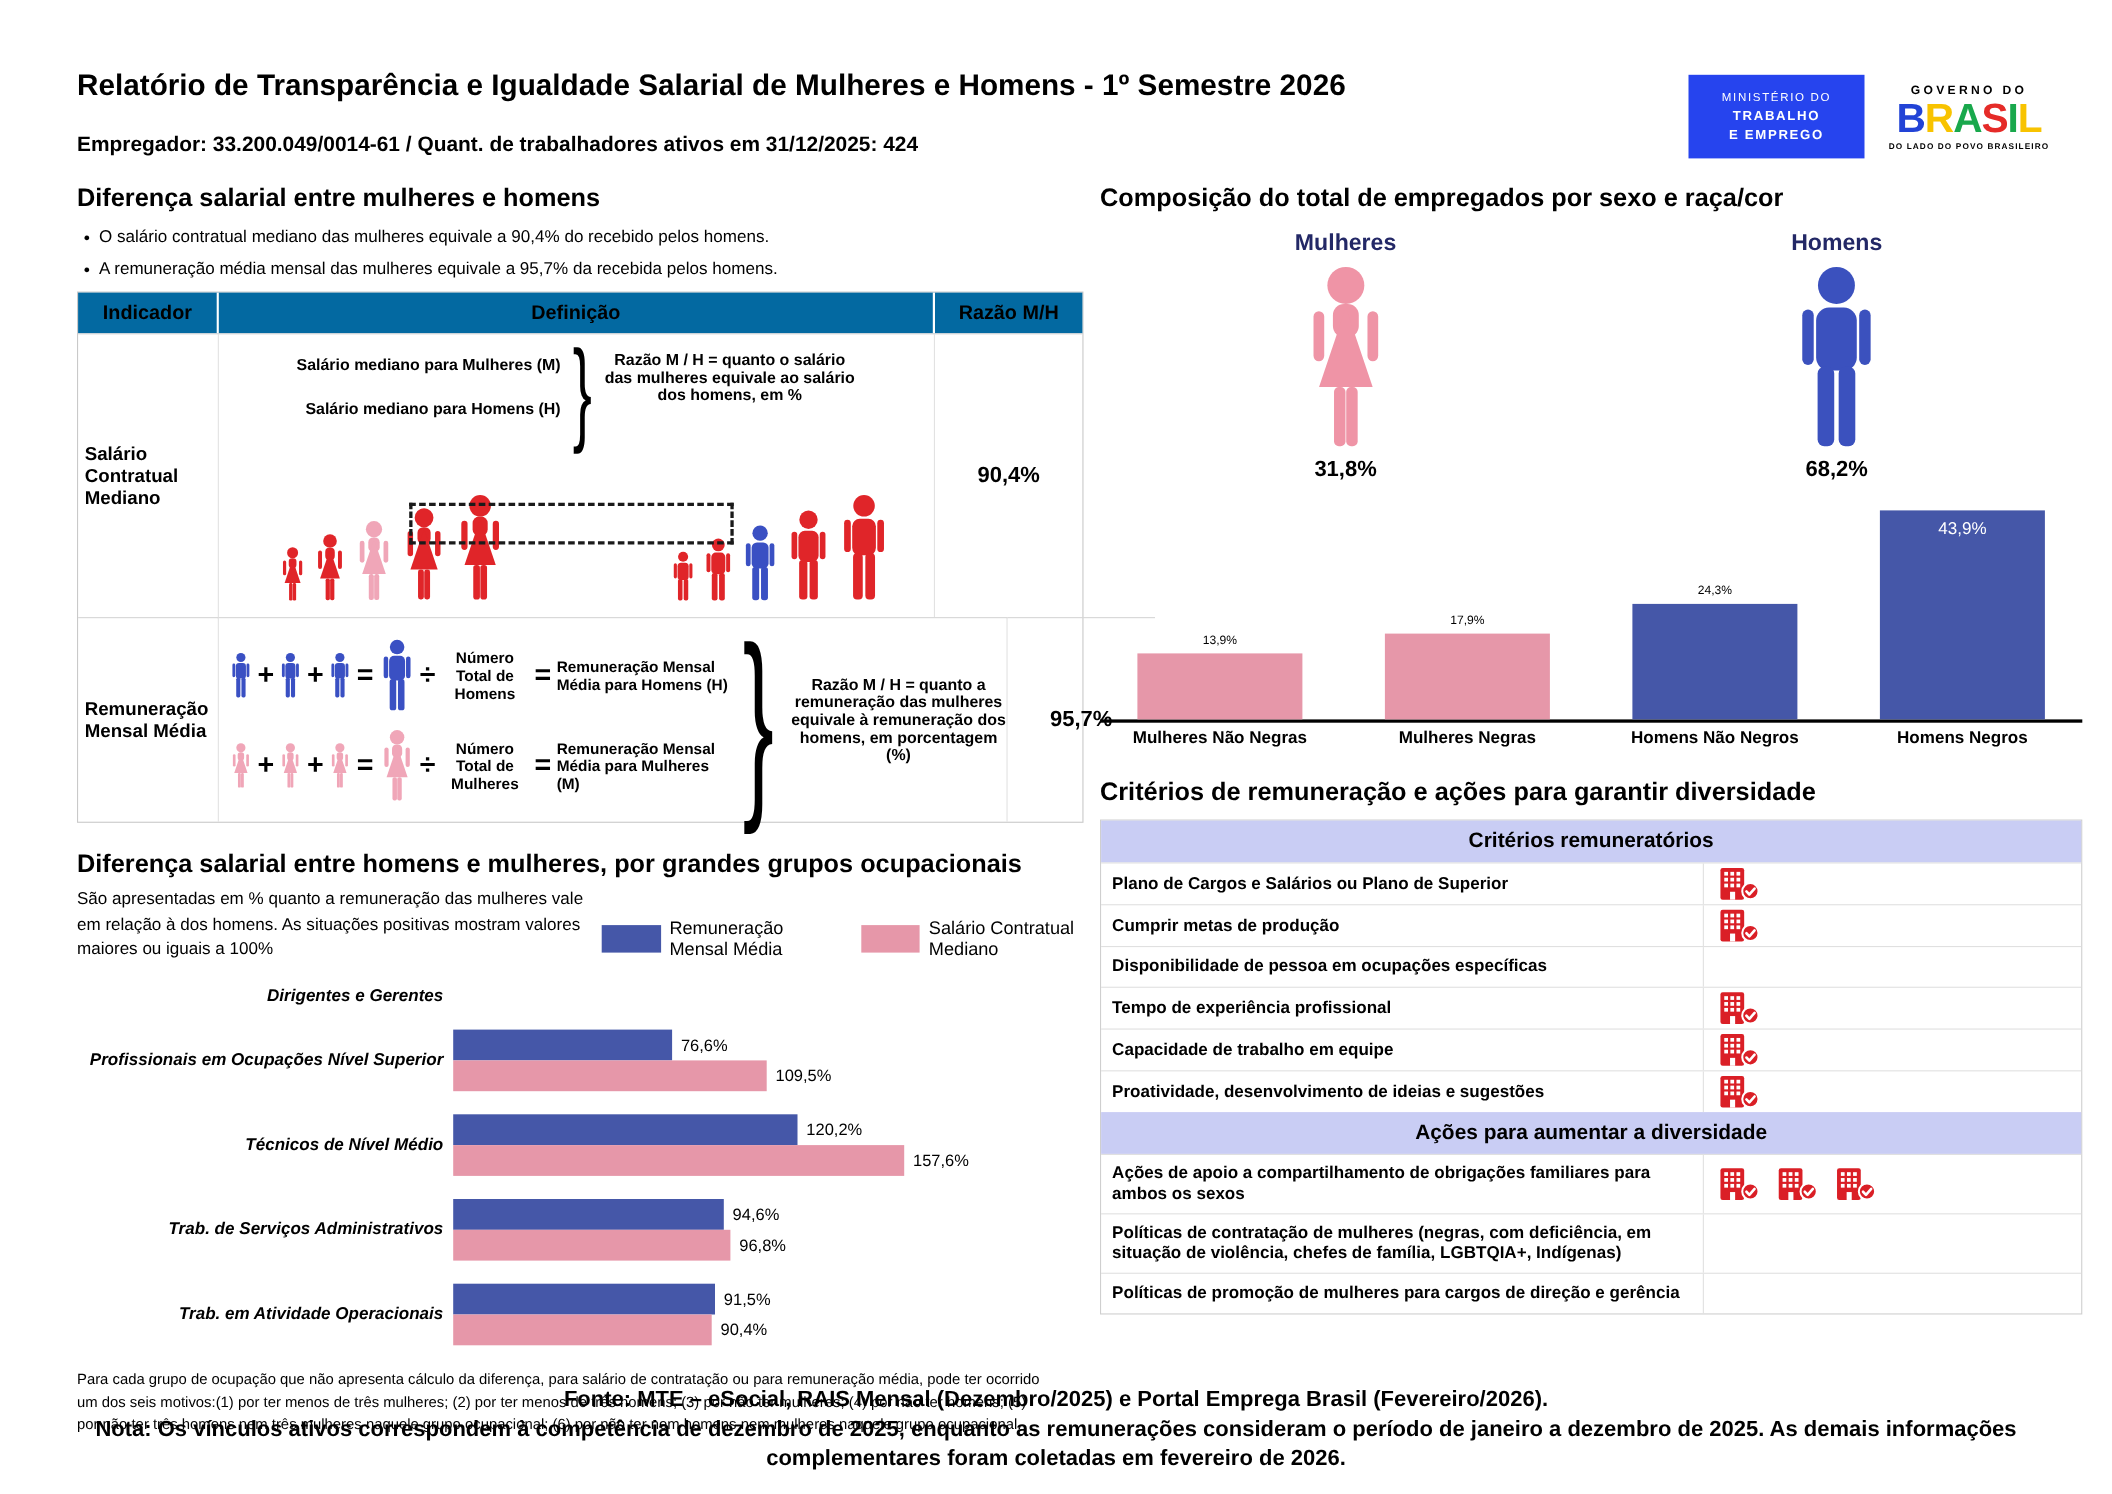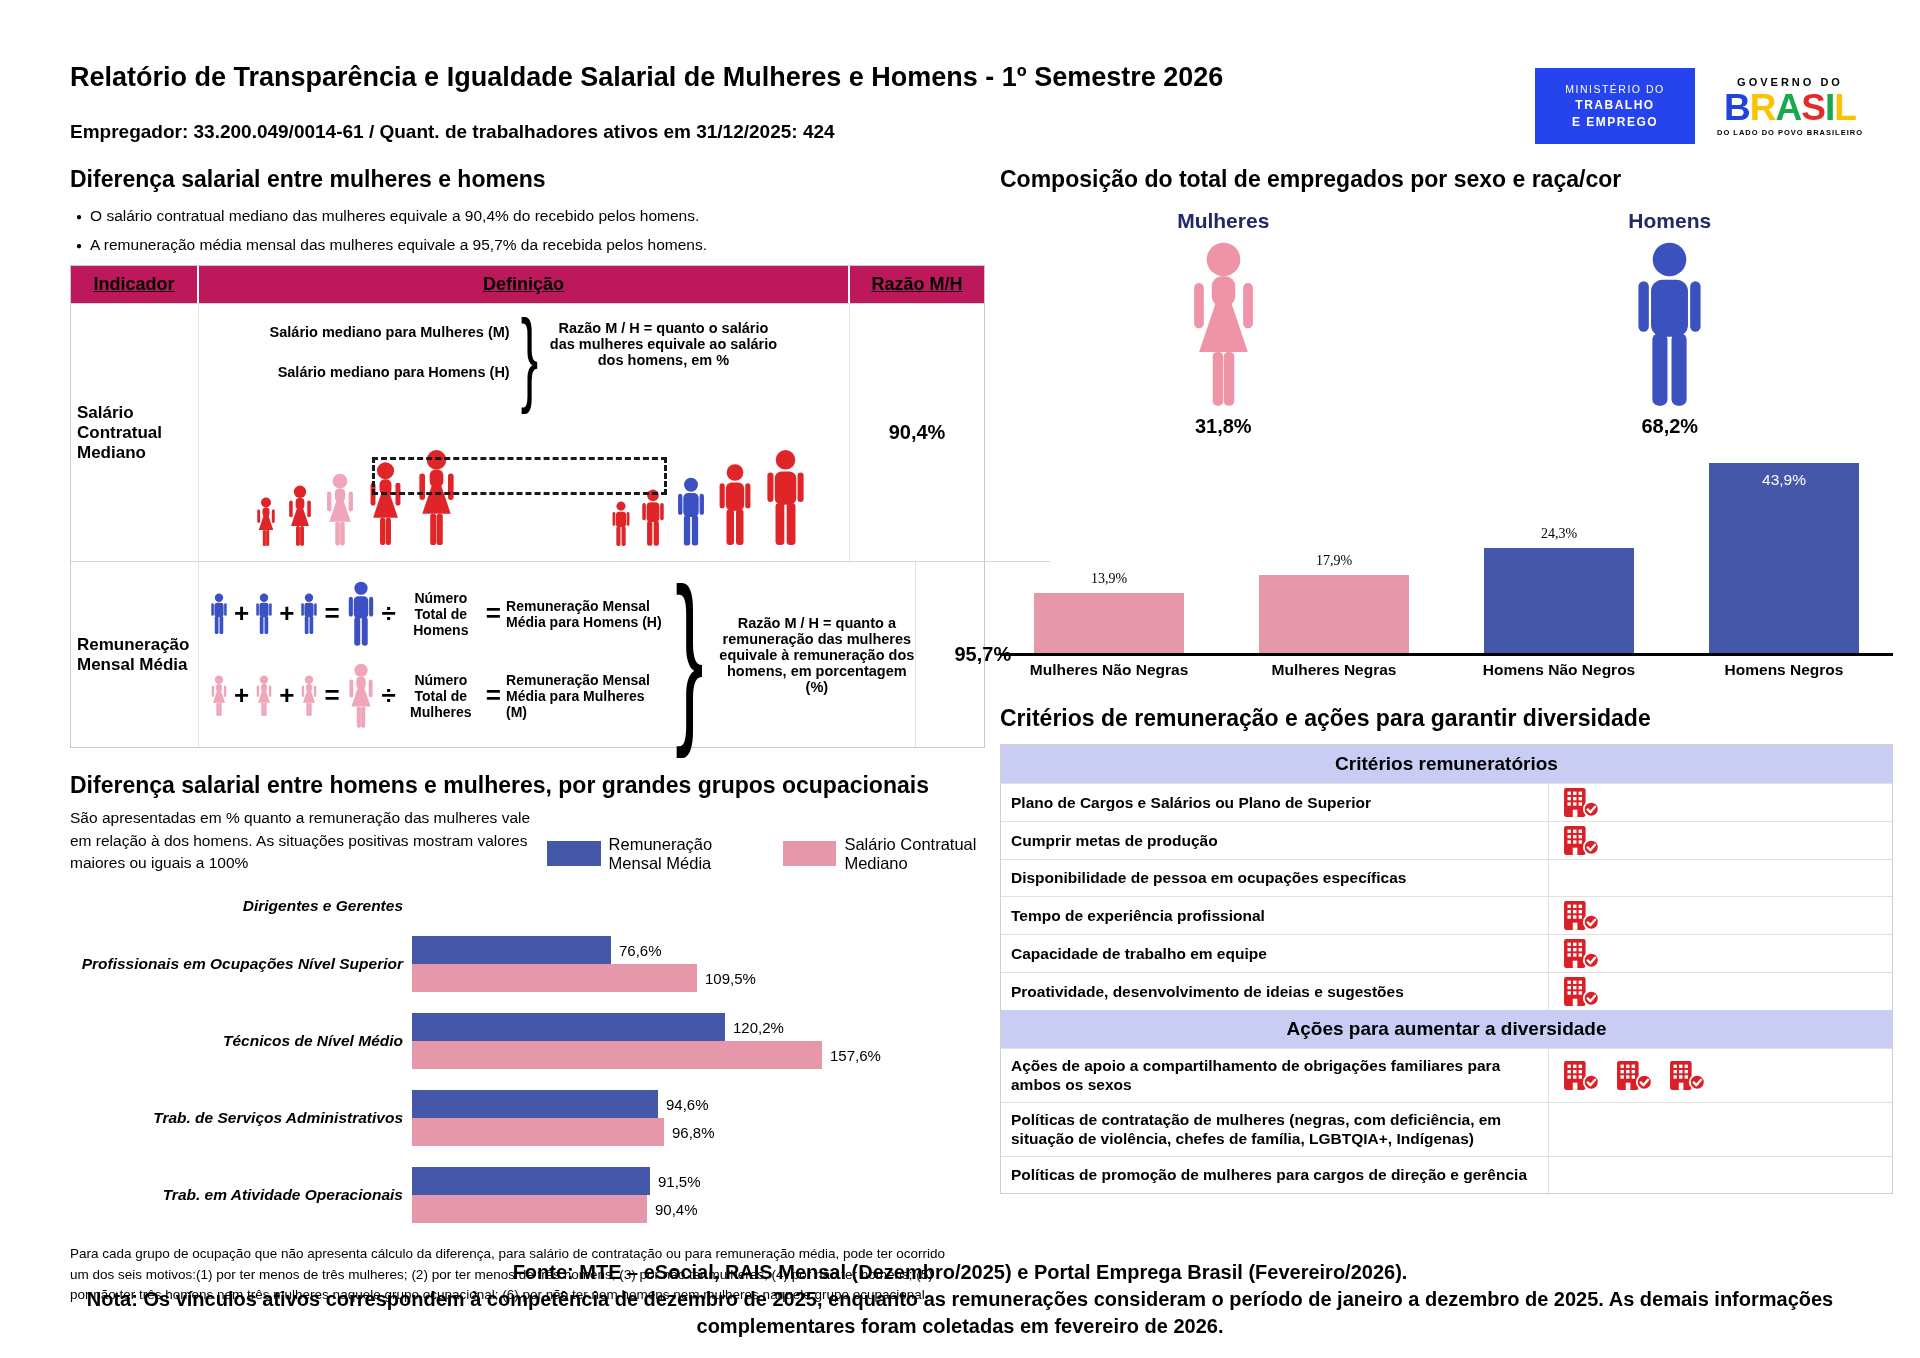--- a/index.html
+++ b/index.html
@@ -28,22 +28,22 @@
   .sec-title { font-size:23px; font-weight:bold; }
 
   
   .bullets { margin:14px 0 4px 6px; }
   .bullet { font-size:15.5px; margin-bottom:11px; display:flex; align-items:center; }
   .bullet .dot { font-size:10px; margin-right:8px; }
 
   
   .gap-table { margin-top:8px; border:1px solid #c9c9c9; }
   .gt-row { display:grid; grid-template-columns:128px 1fr 134px; }
-  .gt-head .cell { background:#be185d; font-weight:bold; font-size:18px; text-align:center;
-                   padding:8px 0; border-right:2px solid #fff;text-decoration:underline; }
+  .gt-head .cell { background:#0369a1; font-weight:bold; font-size:18px; text-align:center;
+                   padding:8px 0; border-right:2px solid #fff; }
   .gt-head .cell:last-child { border-right:none; }
   .gt-body .cell { border-top:1px solid #d5d5d5; border-right:1px solid #e2e2e2; }
   .gt-body .cell:last-child { border-right:none; }
   .ind-cell { font-weight:bold; font-size:17px; padding:10px 6px; display:flex; align-items:center; }
   .ratio-cell { display:flex; align-items:center; justify-content:center; font-weight:bold; font-size:20px; }
   
   .def1-top { display:flex; align-items:flex-start; justify-content:center; padding-top:10px; }
   .def1-lines { text-align:right; font-weight:bold; font-size:14.5px; margin-top:10px; }
   .def1-lines div:last-child { margin-top:24px; }
   .brace1 { font-size:104px; line-height:0.82; font-weight:400; transform:scaleX(0.5); margin:0 0 0 2px; }
@@ -80,21 +80,21 @@
   .occ-footnote { margin-top:18px; width:884px; font-size:13.5px; line-height:1.5; }
 
   
   .comp-people { display:flex; justify-content:space-around; margin-top:16px; }
   .person-block { text-align:center; width:300px; }
   .person-block .pname { font-size:21px; font-weight:bold; color:#232866; margin-bottom:8px; }
   .person-block .ppct { font-size:20px; font-weight:bold; margin-top:2px; }
   .comp-chart { margin-top:6px; height:212px; border-bottom:3px solid #000;
                 display:flex; align-items:flex-end; justify-content:space-between; padding:0 6px; }
   .comp-col { width:206px; display:flex; flex-direction:column; align-items:center; justify-content:flex-end; }
-  .comp-val { font-size:14px; margin-bottom:6px;font-family:Liberation Serif, serif; }
+  .comp-val { font-size:11px; margin-bottom:6px; }
   .comp-bar { width:150px; }
   .comp-bar .inval { display:block; color:#fff; font-size:15.5px; text-align:center; padding-top:8px; }
   .comp-cats { display:flex; justify-content:space-between; padding:5px 6px 0; }
   .comp-cat { width:206px; text-align:center; font-weight:bold; font-size:15.5px; }
 
   
   .crit-title { margin-top:26px; }
   .crit-table { margin-top:12px; border:1px solid #cfcfcf; }
   .crit-head { background:#c9cdf4; text-align:center; font-weight:bold; font-size:19px; padding:8px 0; }
   .crit-row { display:grid; grid-template-columns:548px 1fr; border-top:1px solid #e0e0e0; min-height:37px; }

